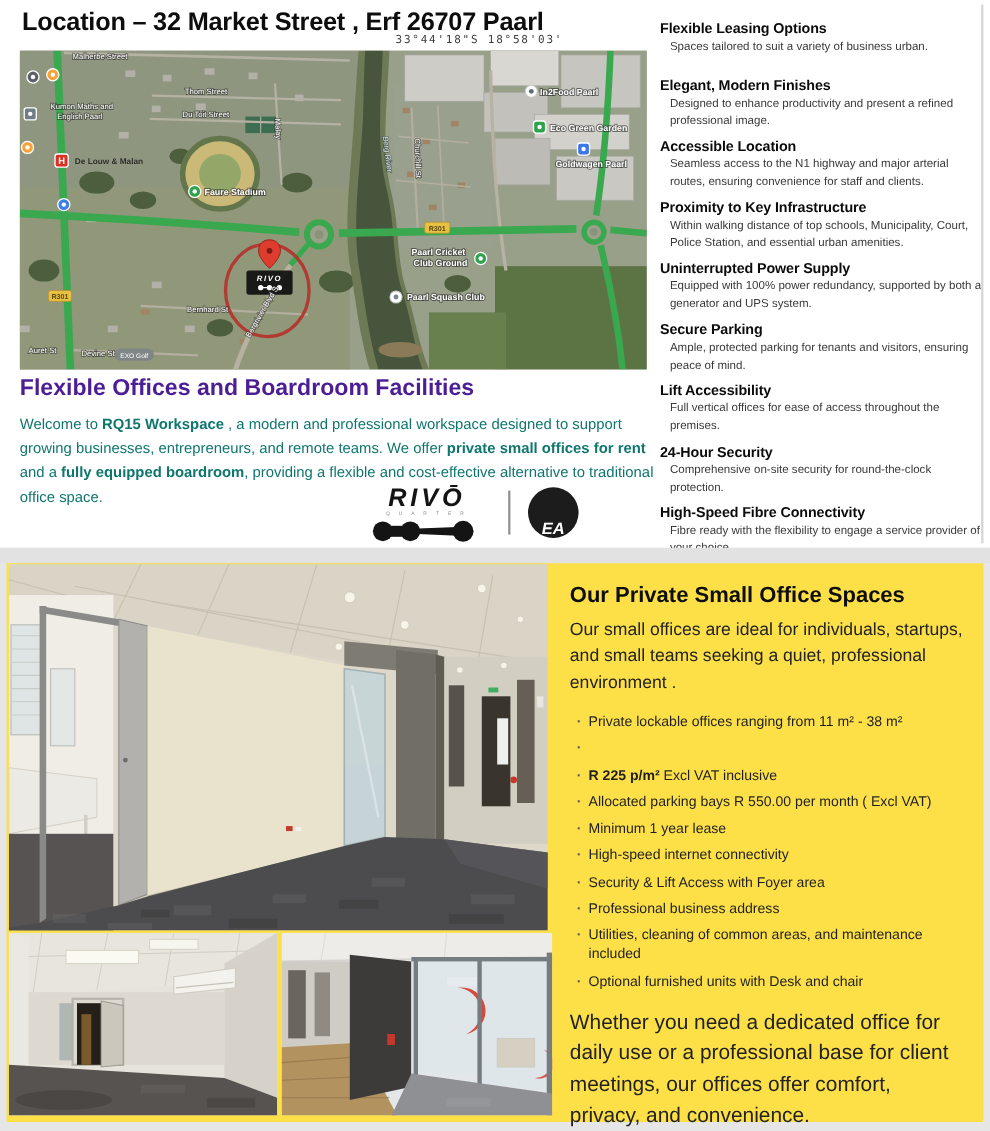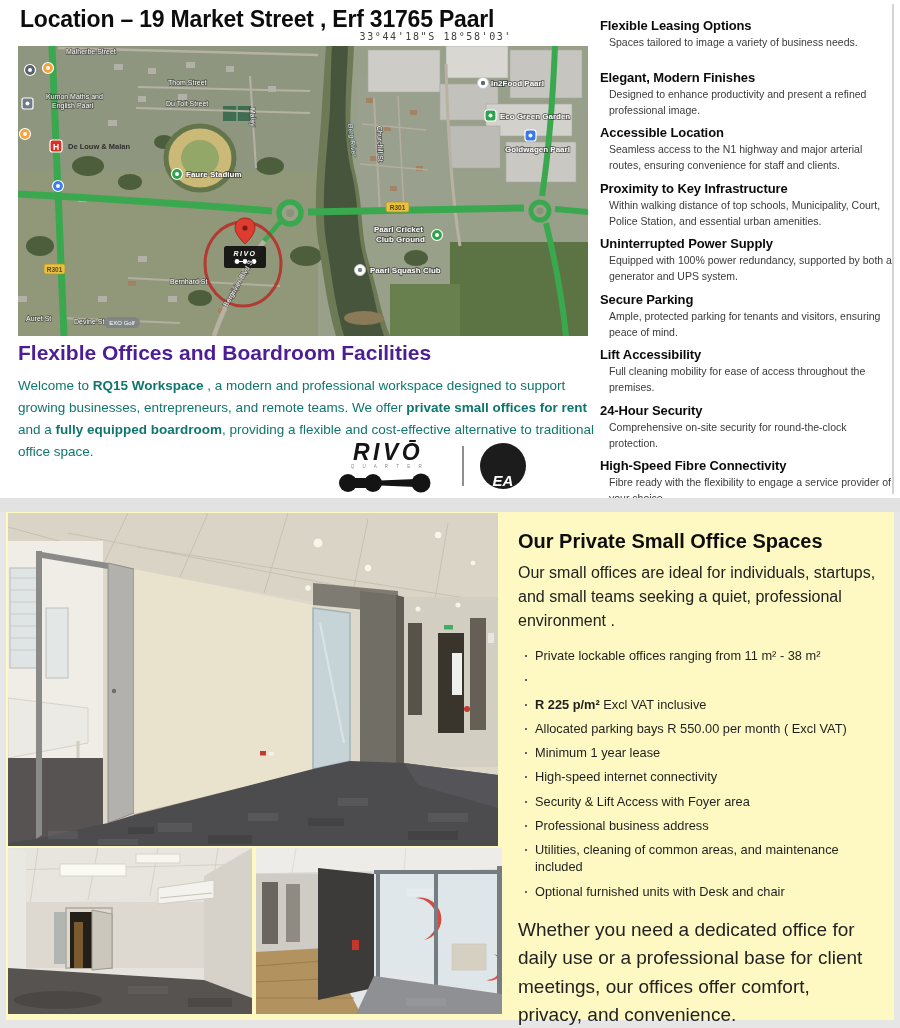--- a/index.html
+++ b/index.html
@@ -19,41 +19,41 @@
   .logo-row{position:absolute;left:328px;top:438px;display:flex;align-items:center;gap:16px}
   .logo-divider{width:2px;height:40px;background:#8f8f8f}
   .ea-badge{width:46px;height:46px;border-radius:50%;background:#1c1c1c;color:#fff;
     display:flex;align-items:flex-end;justify-content:center;font-weight:800;font-size:15px;font-style:italic}
   .sidebar{position:absolute;left:600px;top:18px;width:292px}
   .feature{margin-bottom:7px}
   .feature:first-child{margin-bottom:19px}
   .feature-title{font-size:13px;font-weight:800;color:#0b0b0b;margin-bottom:2px;letter-spacing:-0.1px}
   .feature-desc{font-size:10.5px;color:#3a3a3a;line-height:1.5;padding-left:9px}
   .band{position:absolute;left:0;top:498px;width:900px;height:14px;background:#e2e2e2}
-  .bottom-card{position:absolute;left:6px;top:512px;width:888px;height:508px;background:#fef9c3}
+  .bottom-card{position:absolute;left:6px;top:512px;width:888px;height:508px;background:#fde047}
   .photo-main{position:absolute;left:2px;top:1px;width:490px;height:333px}
   .photo-s1{position:absolute;left:2px;top:336px;width:244px;height:166px}
   .photo-s2{position:absolute;left:250px;top:336px;width:246px;height:166px}
   .panel{position:absolute;left:512px;top:18px;width:366px}
   .panel-heading{font-size:20px;font-weight:800;color:#0e0e0e;margin:0 0 8px 0}
   .panel-intro{font-size:16px;line-height:1.5;color:#222;margin:0 0 14px 0;width:358px}
   .bullets{margin:0;padding:0;list-style:none;width:358px}
   .bullet{display:flex;margin-bottom:7px;font-size:12.8px;line-height:1.35;color:#1f1f1f}
   .bullet .mark{width:17px;flex:0 0 17px;text-align:center;color:#555;font-weight:bold}
   .closing{font-size:19px;line-height:1.5;color:#222;margin-top:16px;width:358px}
   .panel-logo{margin-top:10px}
   svg text{font-family:"Liberation Sans",sans-serif}
   .maplabel{fill:#ffffff;stroke:rgba(40,40,40,0.55);stroke-width:1.6px;paint-order:stroke;font-size:7px}
   .poilabel{fill:#ffffff;stroke:rgba(40,40,40,0.6);stroke-width:1.8px;paint-order:stroke;font-size:8px;font-weight:bold}
 </style>
 </head>
 <body>
 
 <div class="top-card">
-  <div class="page-title">Location – 19 Market Street , Erf 31765 Paarl</div>
+  <div class="page-title">Location – 32 Market Street , Erf 26707 Paarl</div>
   <div class="coords">33°44'18"S 18°58'03'</div>
 
   <div class="map-wrap">
     <svg width="570" height="290" viewBox="0 0 570 290">
 
       <g>
         <rect x="0" y="0" width="570" height="290" fill="#98a08a"></rect>
         <rect x="0" y="0" width="310" height="125" fill="#8f9680"></rect>
         <rect x="0" y="125" width="300" height="165" fill="#909879"></rect>
         <rect x="340" y="30" width="90" height="150" fill="#9aa08e"></rect>
@@ -245,21 +245,21 @@
     </svg>
     <div class="logo-divider"></div>
     <div class="ea-badge">
         <span>EA</span>
       </div>
   </div>
 
   <div class="sidebar">
     <div class="feature">
       <div class="feature-title">Flexible Leasing Options</div>
-      <div class="feature-desc">Spaces tailored to image  a variety of business needs.</div>
+      <div class="feature-desc">Spaces tailored to suit  a variety of business urban.</div>
     </div>
     <div class="feature">
       <div class="feature-title">Elegant, Modern Finishes</div>
       <div class="feature-desc">Designed to enhance productivity and present a refined professional image.</div>
     </div>
     <div class="feature">
       <div class="feature-title">Accessible Location</div>
       <div class="feature-desc">Seamless access to the N1 highway and major arterial routes, ensuring convenience for staff and clients.</div>
     </div>
     <div class="feature">
@@ -269,21 +269,21 @@
     <div class="feature">
       <div class="feature-title">Uninterrupted Power Supply</div>
       <div class="feature-desc">Equipped with 100% power redundancy, supported by both a generator and UPS system.</div>
     </div>
     <div class="feature">
       <div class="feature-title">Secure Parking</div>
       <div class="feature-desc">Ample, protected parking for tenants and visitors, ensuring peace of mind.</div>
     </div>
     <div class="feature">
       <div class="feature-title">Lift Accessibility</div>
-      <div class="feature-desc">Full cleaning mobility for ease of access throughout the premises.</div>
+      <div class="feature-desc">Full vertical offices for ease of access throughout the premises.</div>
     </div>
     <div class="feature">
       <div class="feature-title">24-Hour Security</div>
       <div class="feature-desc">Comprehensive on-site security for round-the-clock protection.</div>
     </div>
     <div class="feature">
       <div class="feature-title">High-Speed Fibre Connectivity</div>
       <div class="feature-desc">Fibre ready with the flexibility to engage a service provider of your choice.</div>
     </div>
   </div>

